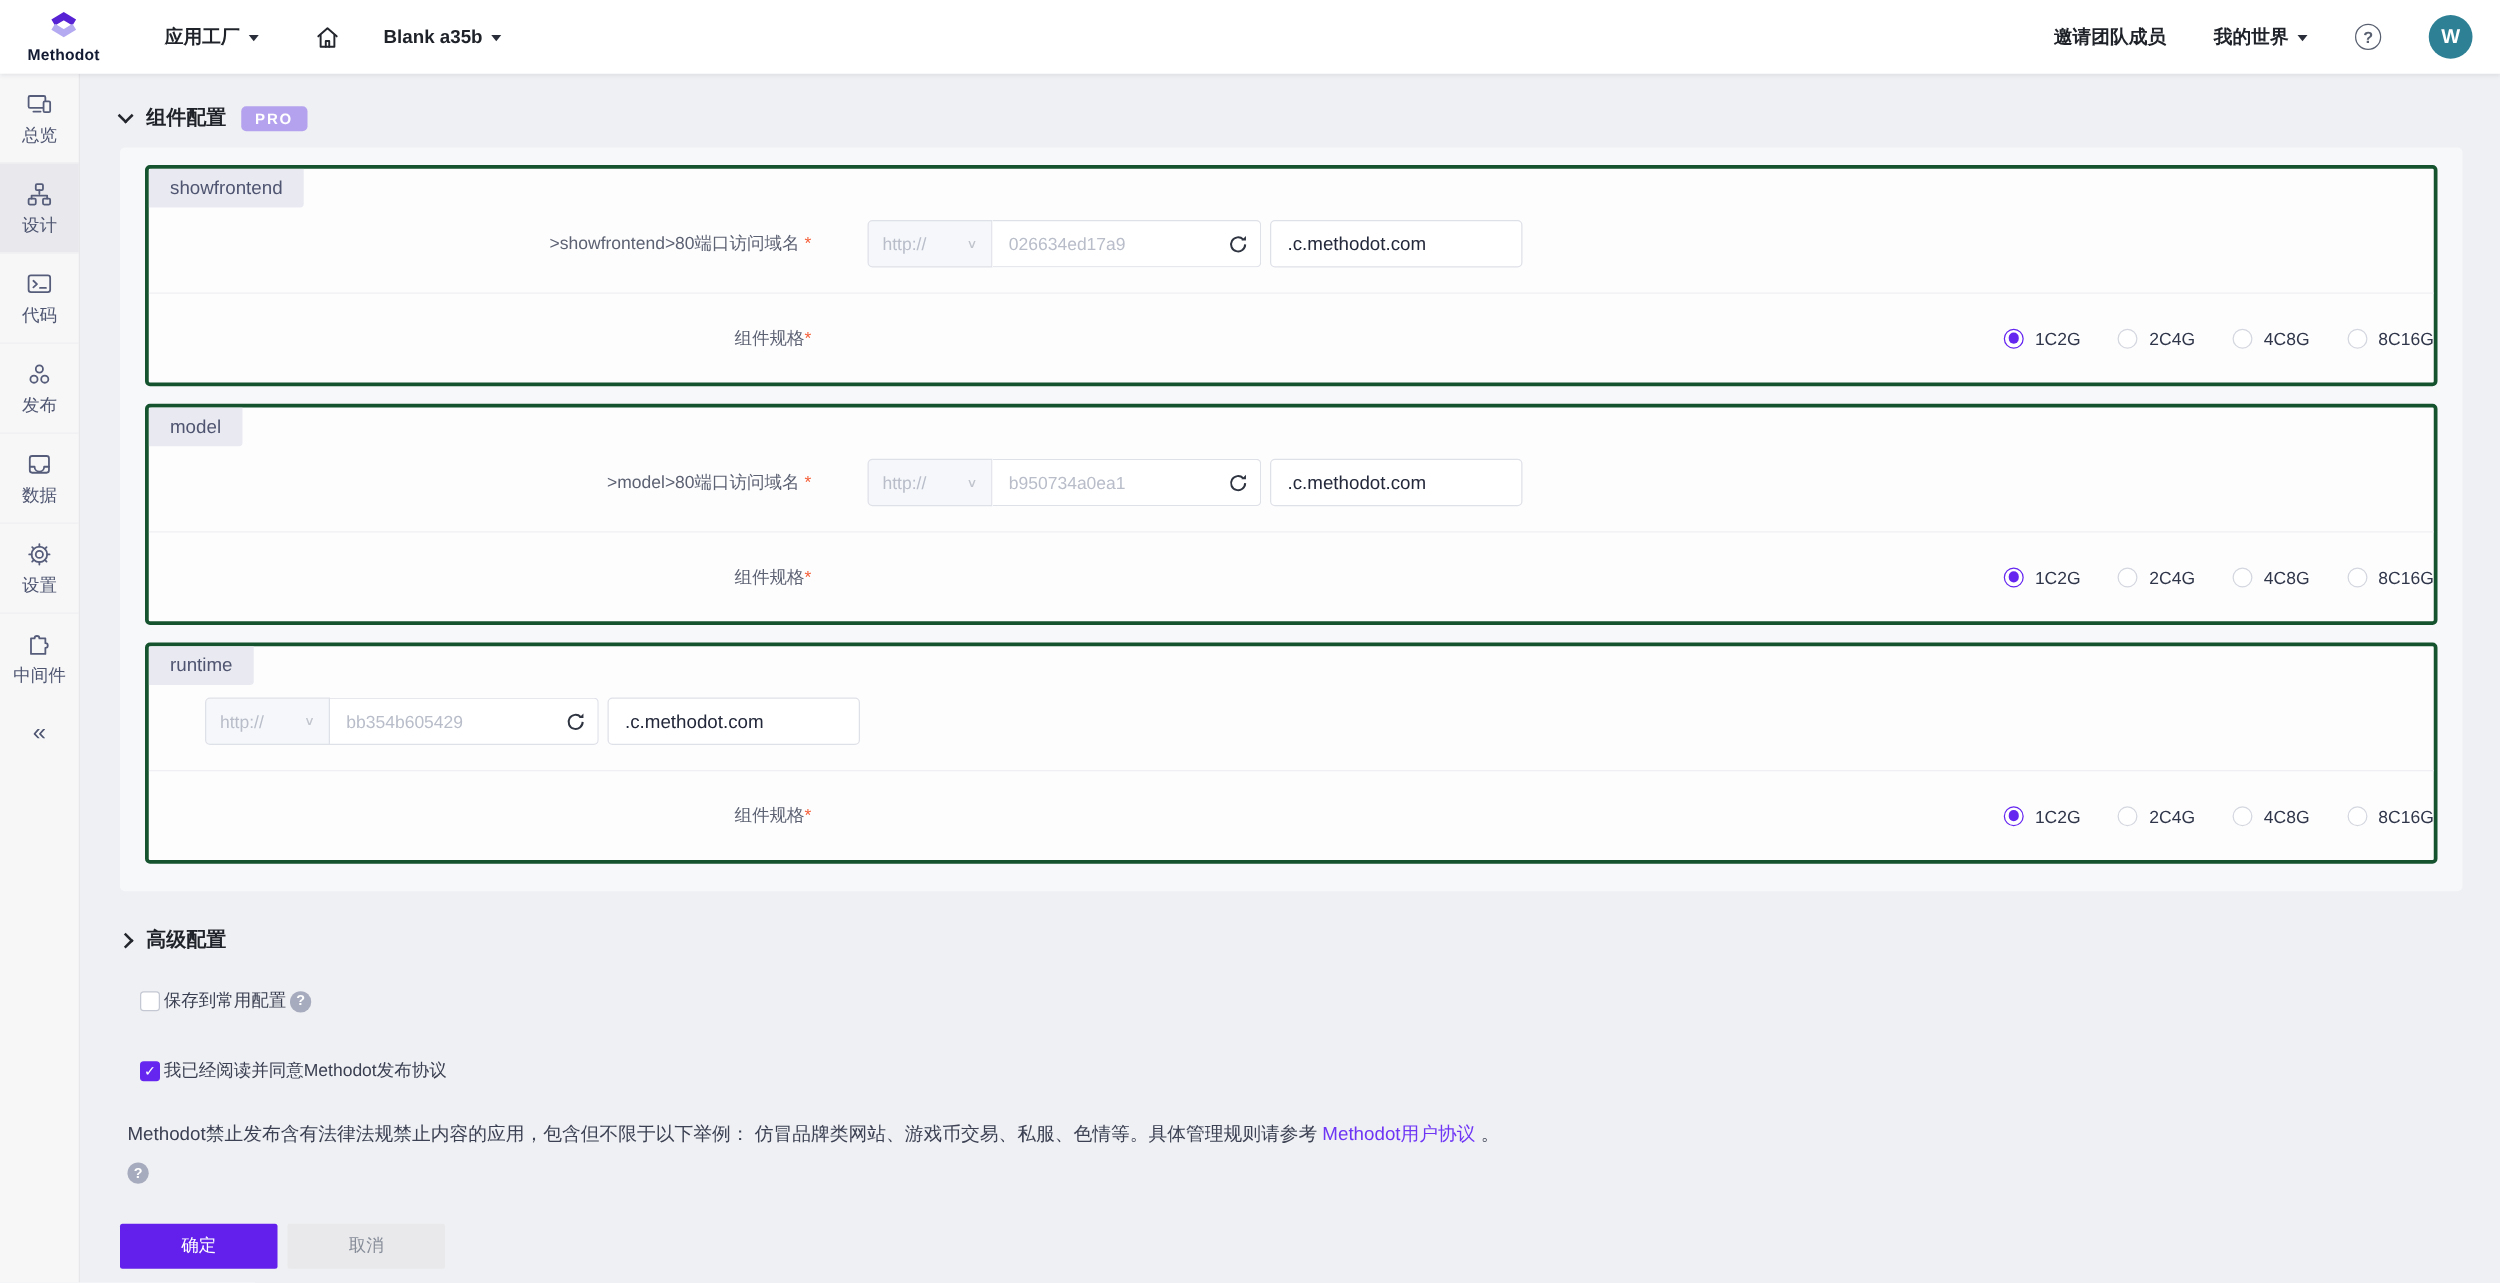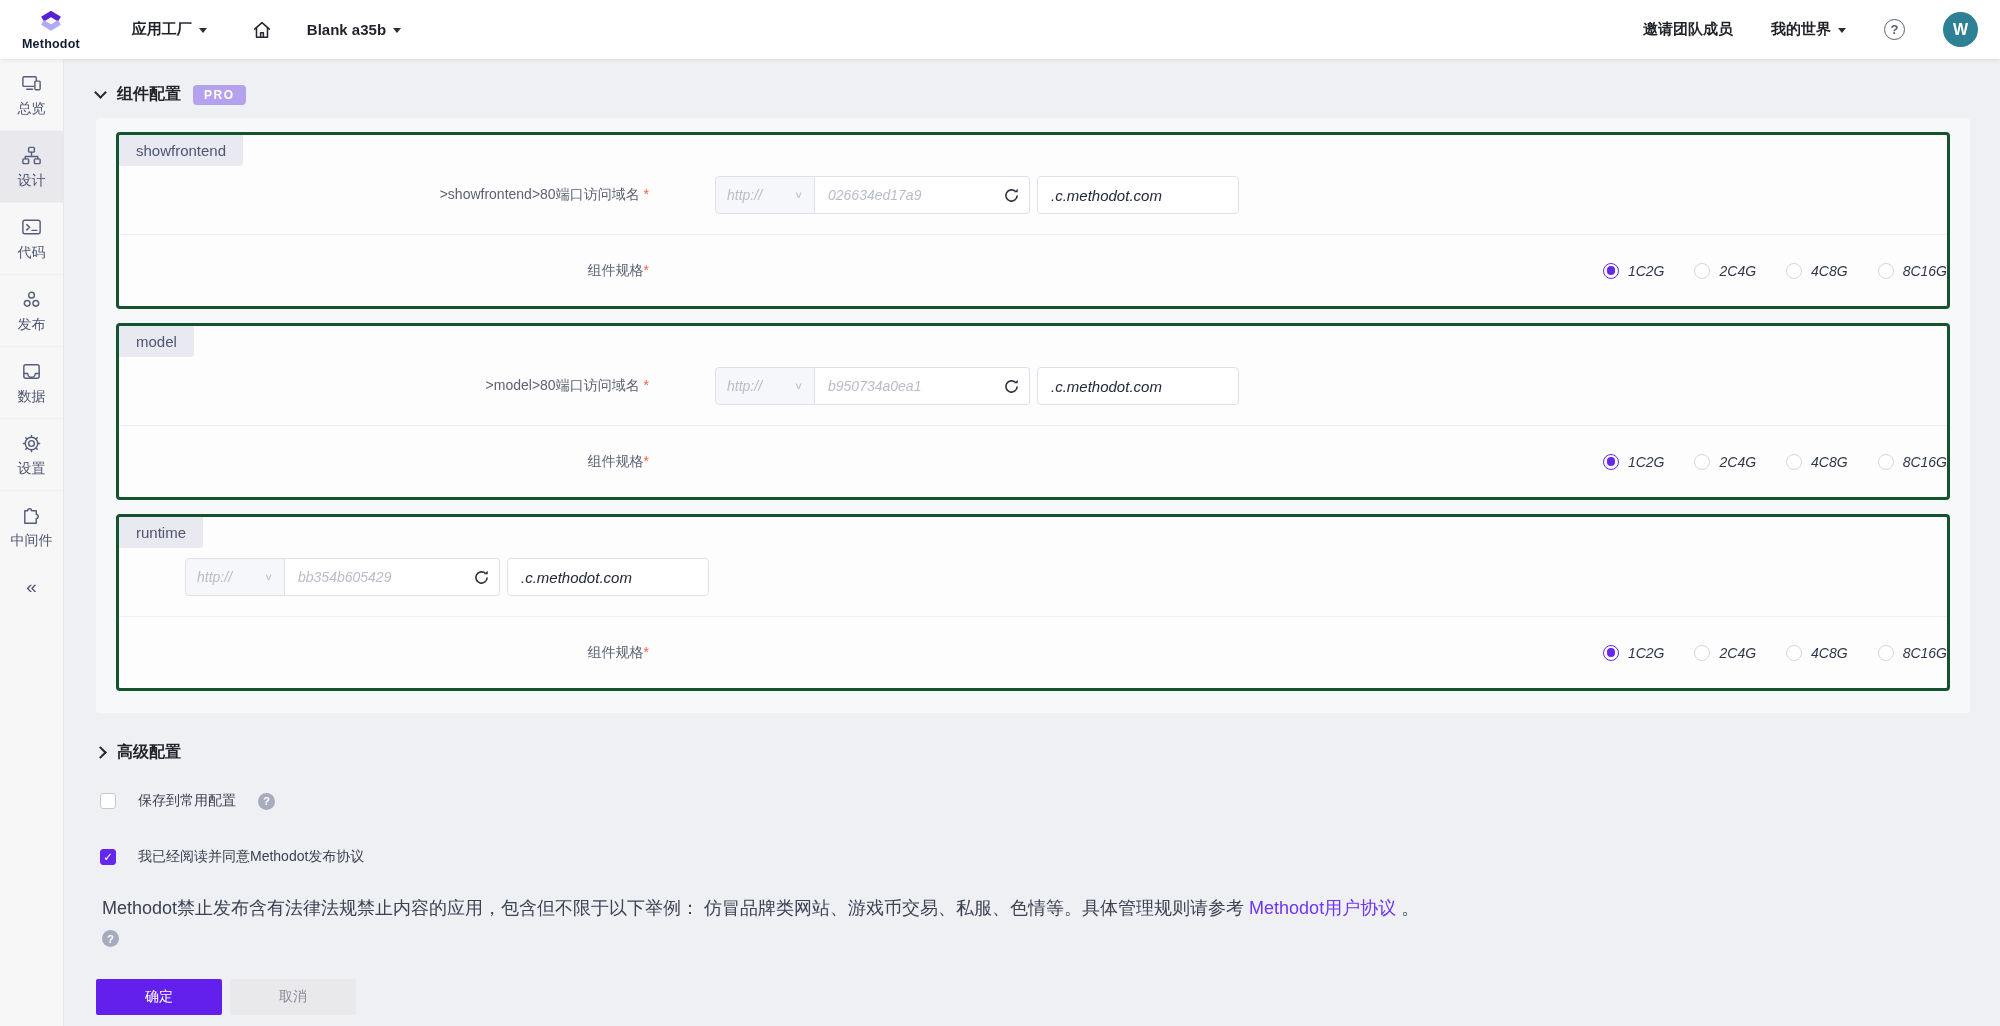--- a/index.html
+++ b/index.html
@@ -45,47 +45,47 @@
   
   .card{background:#fdfdfe;border:3px solid #14532d;border-radius:4px;margin-bottom:14px;overflow:hidden;}
   .card-tab{display:inline-block;background:#e9eaf1;color:#4f5470;font-size:15px;
     padding:7px 17px;border-radius:3px 0 3px 0;cursor:default;}
   .card-row{display:flex;align-items:center;}
   .row-domain{min-height:68px;padding-bottom:10px;}
   .row-spec{min-height:71px;justify-content:space-between;}
   .hdiv{height:1px;background:#f0f0f4;}
   .row-label{width:530px;flex-shrink:0;text-align:right;font-size:14px;color:#5d6273;}
   .req-star{color:#f5623c;font-size:14px;}
-  .row-content{margin-left:66px;display:flex;align-items:center;font-style:italic;}
+  .row-content{margin-left:45px;display:flex;align-items:center;}
   .proto-select{width:100px;height:38px;background:#f5f7fa;border:1px solid #dfe1e8;
     border-radius:4px 0 0 4px;display:flex;align-items:center;justify-content:space-between;
     padding:0 11px;color:#b8bdc9;font-size:14px;cursor:not-allowed;}
   .proto-caret{color:#c0c4cc;font-size:12px;transform:scaleY(.8);}
   .sub-input{width:215px;height:38px;border:1px solid #dfe1e8;border-left:none;border-radius:0 4px 4px 0;
     background:#fff;display:flex;align-items:center;padding:0 34px 0 13px;position:relative;cursor:text;}
   .sub-input .val{color:#b8bdc9;font-size:14px;}
   .refresh-btn{position:absolute;right:9px;top:10px;cursor:pointer;display:flex;}
   .suffix-input{width:202px;height:38px;border:1px solid #dfe1e8;border-radius:4px;background:#fff;
     display:flex;align-items:center;padding:0 13px;margin-left:7px;color:#23283a;font-size:15px;cursor:text;}
   .radio-group{display:flex;align-items:center;gap:30px;}
   .radio{display:flex;align-items:center;gap:9px;font-size:14px;color:#30364a;cursor:pointer;}
   .radio-dot{width:16px;height:16px;border-radius:50%;border:1px solid #d4d7df;background:#fff;position:relative;}
   .radio.checked .radio-dot{border:1.6px solid #6526f0;}
   .radio.checked .radio-dot::after{content:"";position:absolute;inset:2.6px;border-radius:50%;background:#6526f0;}
   
   .adv-head{margin-top:16px;}
-  .check-row{display:flex;align-items:center;gap:22px;font-size:14px;color:#3a3f51;margin-left:4px;cursor:pointer;}
+  .check-row{display:flex;align-items:center;gap:3px;font-size:14px;color:#3a3f51;margin-left:16px;cursor:pointer;}
   .row-save{margin-top:16px;}
   .row-agree{margin-top:38px;}
   .checkbox{width:16px;height:16px;border:1px solid #c4c8d2;border-radius:3px;background:#fff;flex-shrink:0;}
   .checkbox.checked{background:#6526f0;border-color:#6526f0;color:#fff;display:flex;align-items:center;
     justify-content:center;font-size:11.5px;font-weight:bold;}
   .q-badge{width:17px;height:17px;border-radius:50%;background:#a6abbd;color:#fff;font-size:11.5px;
     display:inline-flex;align-items:center;justify-content:center;font-weight:bold;flex-shrink:0;cursor:pointer;}
-  .policy{margin:30px 0 0 6px;font-size:18px;color:#3c4153;line-height:24px;max-width:1520px;}
+  .policy{margin:30px 0 0 6px;font-size:15px;color:#3c4153;line-height:24px;max-width:1520px;}
   .policy .link{color:#6e35f5;cursor:pointer;}
   .warning-row{display:flex;align-items:center;gap:9px;margin:10px 0 0 6px;font-size:15px;color:#faad14;}
   .actions{display:flex;gap:8px;margin-top:32px;}
   .btn{width:126px;height:36px;border:none;font-size:14px;border-radius:2px;cursor:pointer;
     font-family:inherit;}
   .btn-primary{background:#6320ec;color:#fff;}
   .btn-default{background:#e9e9eb;color:#868c98;}
 </style>
 </head>
 <body>

